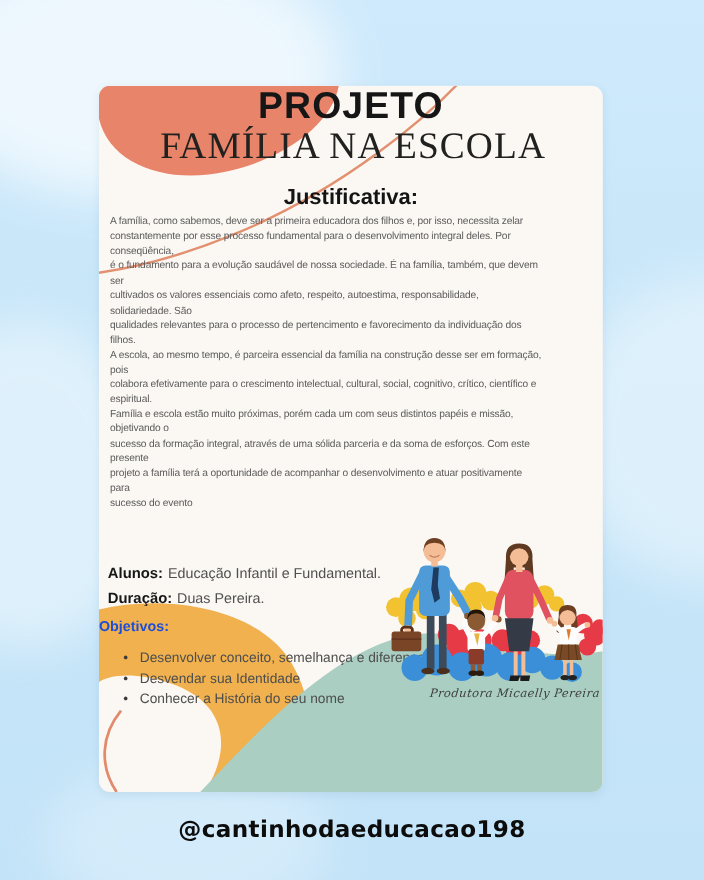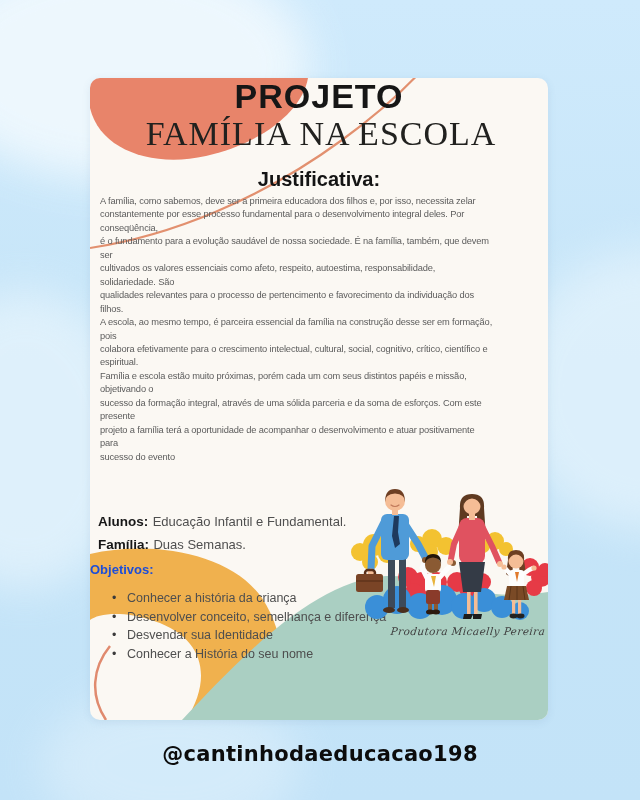--- a/index.html
+++ b/index.html
@@ -111,28 +111,27 @@
 projeto a família terá a oportunidade de acompanhar o desenvolvimento e atuar positivamente
 para
 sucesso do evento</div>
 
   <div class="info-block">
     <div class="info-row">
       <span class="info-label">Alunos:</span>
       <span class="info-value">Educação Infantil e Fundamental.</span>
     </div>
     <div class="info-row">
-      <span class="info-label">Família:</span>
-      <span class="info-value">Duas Semanas.</span>
+      <span class="info-label">Duração:</span>
+      <span class="info-value">Duas Pereira.</span>
     </div>
   </div>
 
   <div class="objetivos-heading">Objetivos:</div>
   <ul class="objectives">
-    <li><span>Conhecer a história da criança</span></li>
     <li><span>Desenvolver conceito, semelhança e diferença</span></li>
     <li><span>Desvendar sua Identidade</span></li>
     <li><span>Conhecer a História do seu nome</span></li>
   </ul>
 
   <div class="family-wrap">
     <svg width="206" height="156" viewBox="0 0 206 156">
 
       <g fill="#f3c231">
         <circle cx="18" cy="70" r="9"></circle>

